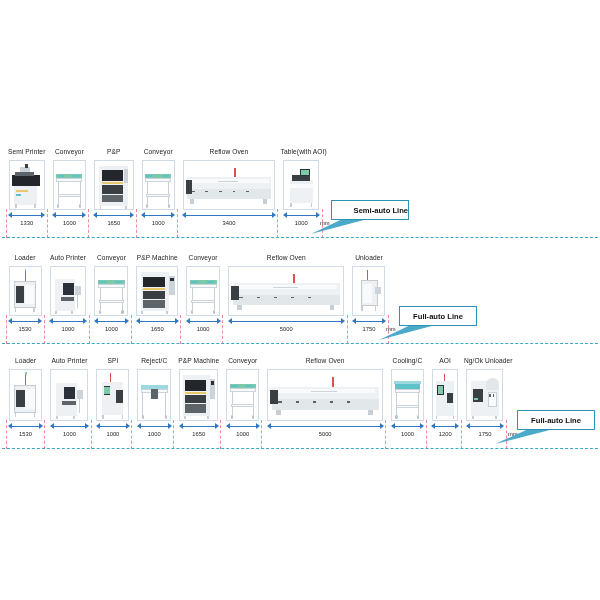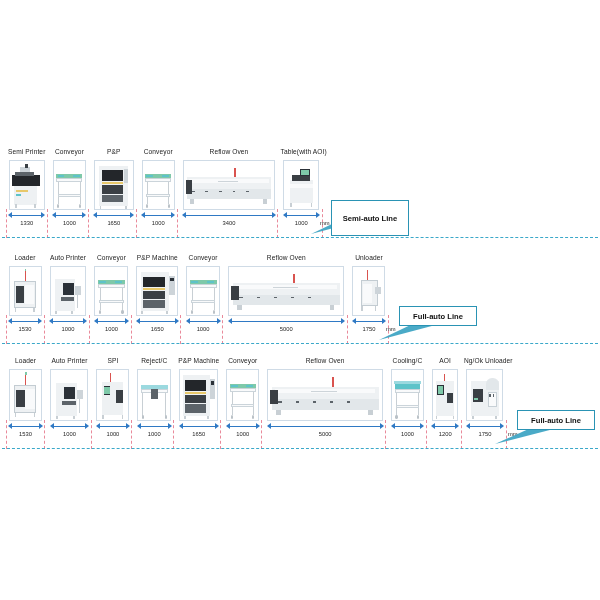--- a/index.html
+++ b/index.html
@@ -263,21 +263,21 @@
         </div>
         <div class="tick" style="left: 315.6px; top: 61px; height: 29px;"></div>
       </div>
     </div>
     <div class="unit" style="left: 320px; top: 220px;">mm</div>
     <div class="baseline" style="left: 2px; width: 596px; top: 237px;"></div>
     <div class="callout" style="left: 331px; top: 200px; width: 118px; height: 60px;">
       <svg width="118" height="60">
         <polygon points="9.36,20 32.76,20 -20,34" fill="#3ba3c2" opacity="0.92"></polygon>
       </svg>
-      <div class="box" style="width: 78px; height: 36px;">
+      <div class="box" style="width: 78px; height: 20px; justify-content: flex-end;">
         <span>Semi-auto Line</span>
       </div>
     </div>
     <div class="line" style="left: 6px; top: 254px; width: 382px; height: 92px;">
       <div class="row-inner">
         <div class="station" style="left: 0px; top: 0px; width: 38.0654px; height: 82px;">
           <div class="st-label" style="top: 0px;">Loader</div>
           <div class="st-photo" style="left: 2.5px; top: 12px; width: 33.0654px; height: 50px;">
             <div class="m">
               <div class="p c-body" style="left:14%;top:30%;width:70%;height:56%;border:0.6px solid #c3ccd2;box-sizing:border-box;"></div>

